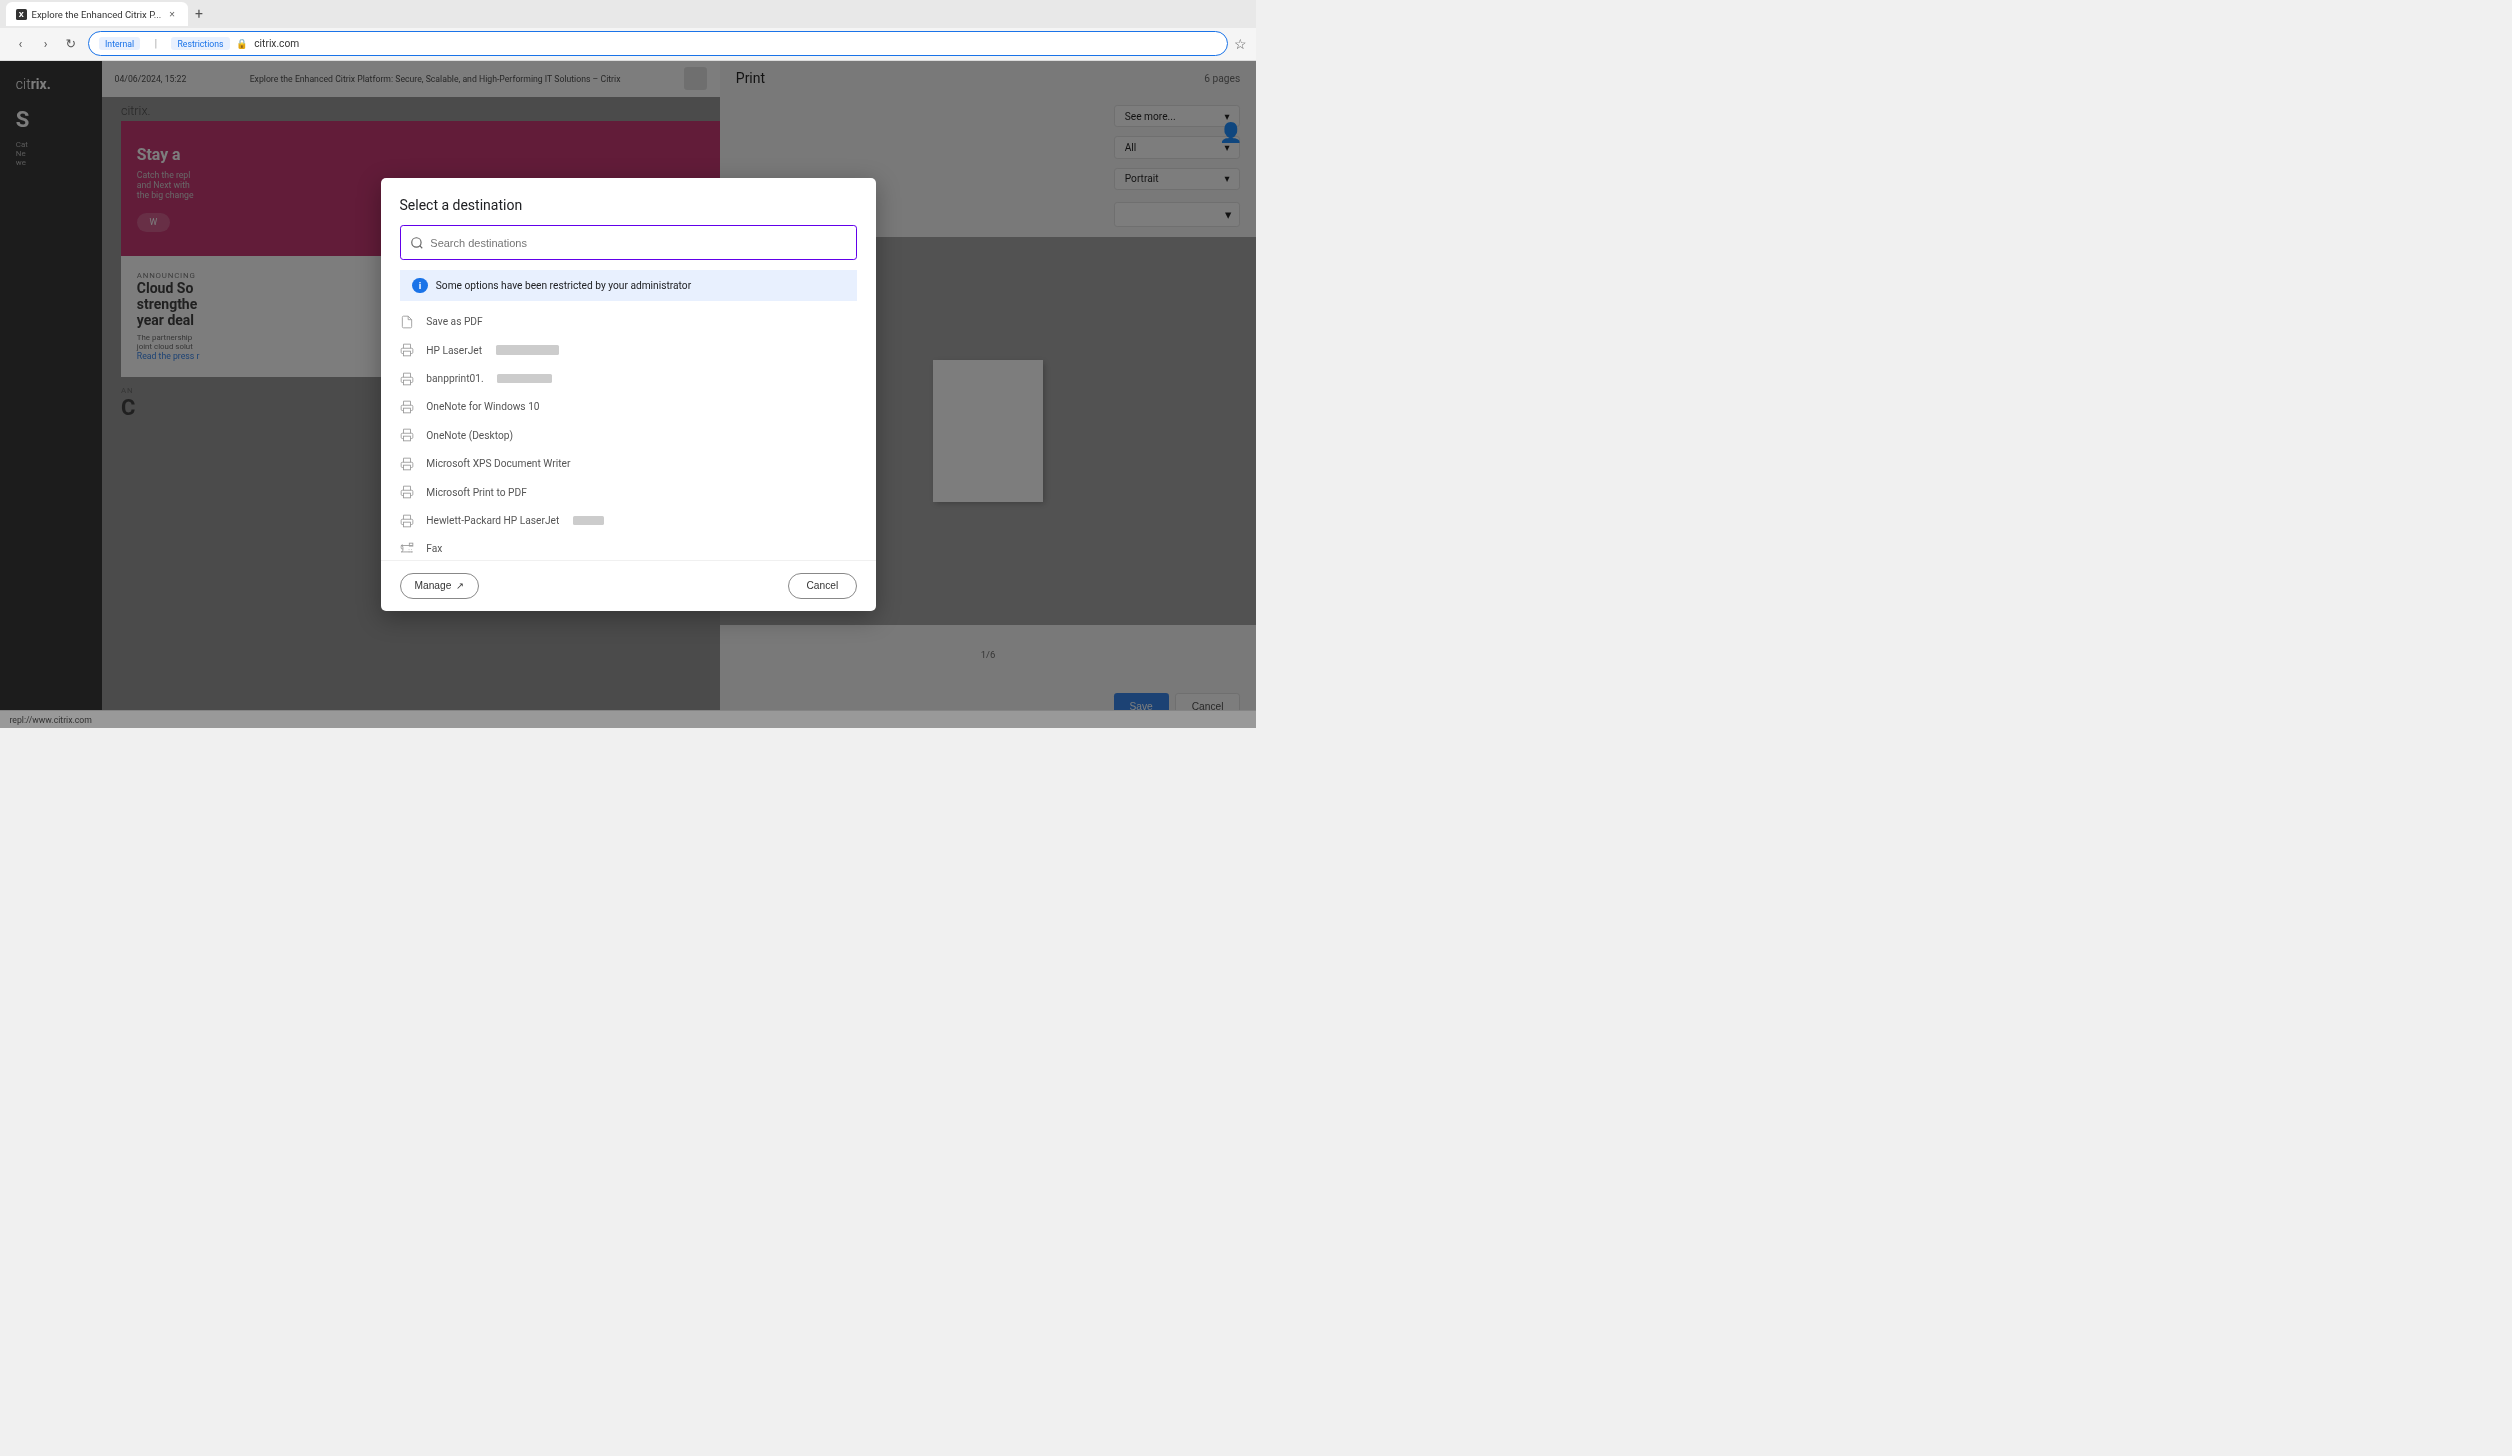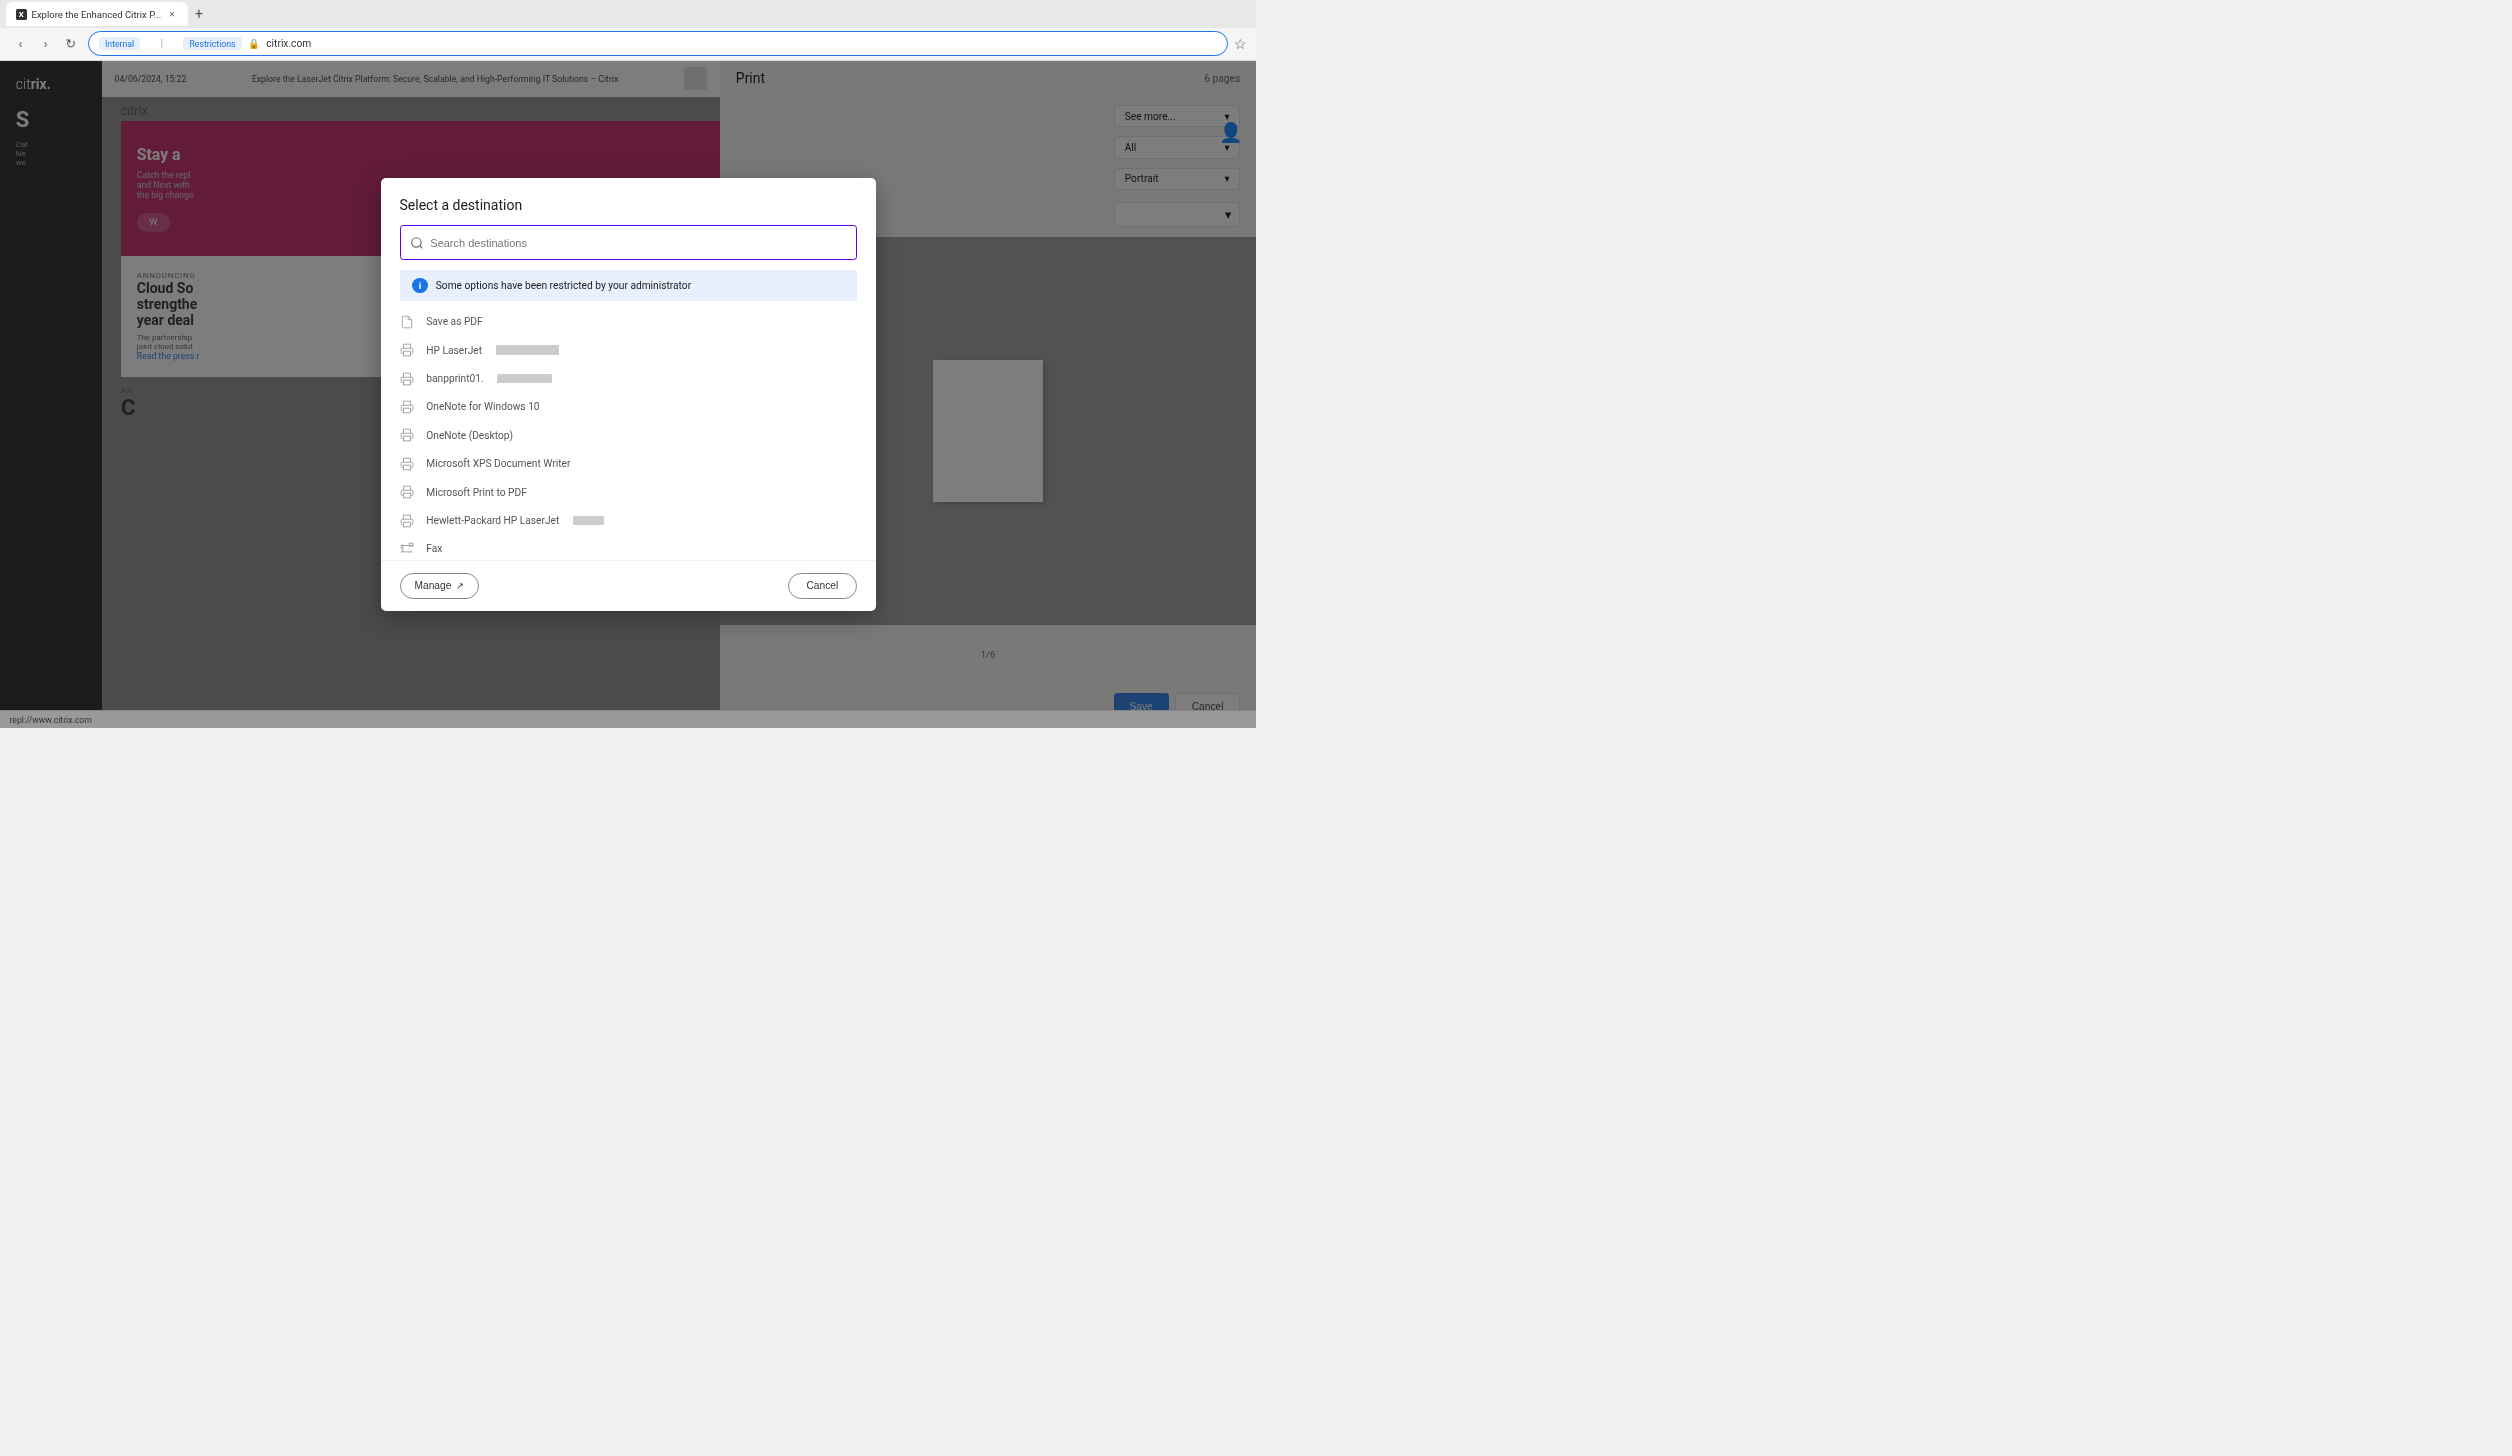--- a/index.html
+++ b/index.html
@@ -121,21 +121,21 @@
       border: 1.6px solid #1a73e8;
       border-radius: 15.8px;
       padding: 0 9.5px;
       height: 25px;
       gap: 6.3px;
     }
 
     .url-bar-internal {
       display: flex;
       align-items: center;
-      gap: 20px;
+      gap: 14px;
     }
 
     .url-tag {
       background: #e8f0fe;
       color: #1a73e8;
       font-size: 8.7px;
       padding: 1.6px 6.3px;
       border-radius: 3.2px;
       display: flex;
       align-items: center;
@@ -635,21 +635,21 @@
         <div class="left-body-text">
           <div>Cat</div>
           <div>Ne</div>
           <div>we</div>
         </div>
       </div>
 
       <div class="center-panel">
         <div class="website-header">
           <span>04/06/2024, 15:22</span>
-          <span>Explore the LaserJet Citrix Platform: Secure, Scalable, and High-Performing IT Solutions – Citrix</span>
+          <span>Explore the Enhanced Citrix Platform: Secure, Scalable, and High-Performing IT Solutions – Citrix</span>
           <div style="width:23.6px;height:23.6px;background:#ddd;border-radius:3.2px;"></div>
         </div>
 
         <div style="display:flex;height:100%;">
           <div style="width:19px;"></div>
           <div style="flex:1;">
             <div style="padding:6.3px 0 3.2px;">
               <div class="website-logo">citrix.</div>
             </div>
 

